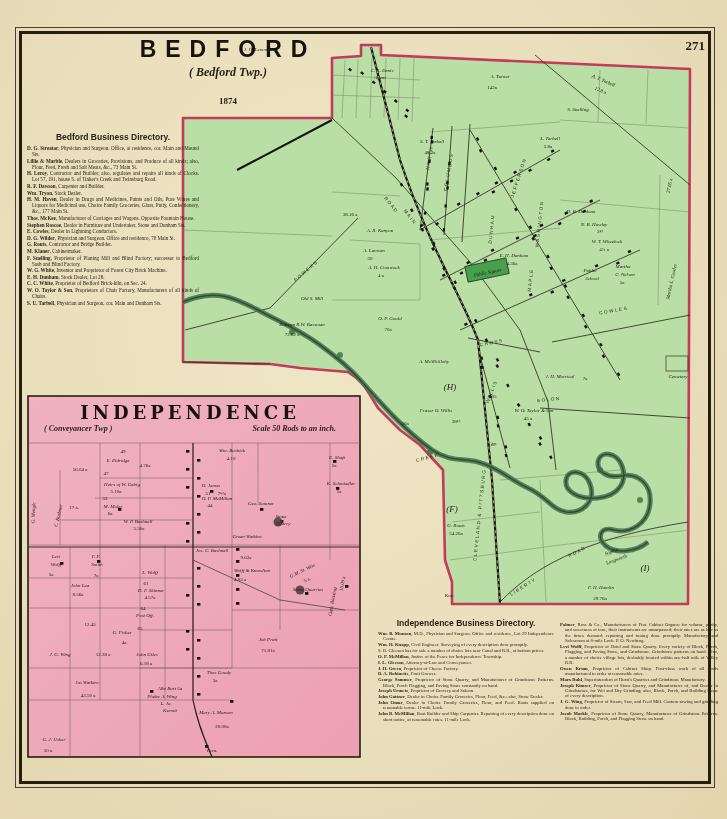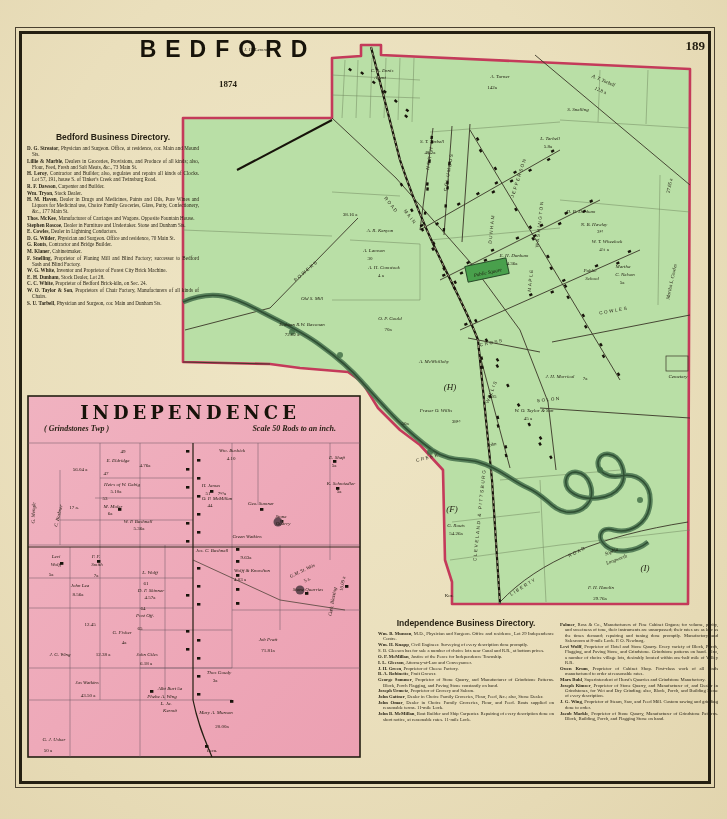--- a/index.html
+++ b/index.html
@@ -396,24 +396,25 @@
       <text x="612" y="553" transform="rotate(-20 612 553)" class="mlbl  it">Sophia</text>
       <text x="617" y="561" transform="rotate(-20 617 561)" class="mlbl  it">Longworth</text>
       <text x="601" y="589" class="mlbl  it" font-size="7">F. H. Hamlin</text>
       <text x="600" y="600" class="mlbl ">29.76a</text>
       <text x="449" y="597" class="mlbl " font-size="4.2">Kor.</text>
     </svg>
 
   <div class="frame-outer"></div>
   <div class="frame-inner"></div>
 
-  <div class="pagenum">189</div>
+  <div class="pagenum">271</div>
 
   <div class="titleblock">
     <div class="bigtitle">BEDFORD</div>
+    <div class="subtitle">( Bedford Twp.)</div>
     <div class="yearline">1874</div>
   </div>
 
   <div class="dirbox" id="bed-dir" style="left:27px;top:132px;width:172px;height:258px;overflow:hidden;">
     <p class="dirhead">Bedford Business Directory.</p>
     <div id="bed-entries">
         <p class="entry"><b>D. G. Streator</b>, Physician and Surgeon.  Office, at residence, cor. Main and Mound Sts.</p>
         <p class="entry"><b>Lillie &amp; Marble</b>, Dealers in Groceries, Provisions, and Produce of all kinds; also, Flour, Feed, Fresh and Salt Meats, &amp;c., 73 Main St.</p>
         <p class="entry"><b>H. Leroy</b>, Contractor and Builder; also, regulates and repairs all kinds of Clocks.  Lot 57, 191, house S. of Tinker's Creek and Twinsburg Road.</p>
         <p class="entry"><b>R. F. Dawson</b>, Carpenter and Builder.</p>
@@ -430,21 +431,21 @@
         <p class="entry"><b>E. H. Dunham</b>, Stock Dealer, Lot 28.</p>
         <p class="entry"><b>C. C. White</b>, Proprietor of Bedford Brick-kiln, on Sec. 24.</p>
         <p class="entry"><b>W. O. Taylor &amp; Son</b>, Proprietors of Chair Factory, Manufacturers of all kinds of Chairs.</p>
         <p class="entry"><b>S. U. Tarbell</b>, Physician and Surgeon, cor. Main and Dunham Sts.</p>
       </div>
   </div>
 
   <div class="ind-titleblock">
     <div class="ind-bigtitle">INDEPENDENCE</div>
     <div class="ind-subrow">
-      <span>( Grindstones Twp )</span>
+      <span>( Conveyancer Twp )</span>
       <span>Scale 50 Rods to an inch.</span>
     </div>
   </div>
 
   <div class="dirbox" id="ind-dir" style="left:378px;top:618px;width:342px;height:160px;overflow:hidden;">
     <div style="position:absolute;left:0;top:0;width:176px;">
       <p class="dirhead">Independence Business Directory.</p>
       <div id="ind-entries-1">
           <p class="entry"><b>Wm. B. Munson</b>, M.D., Physician and Surgeon.  Office and residence, Lot 29 Independence Centre.</p>
           <p class="entry"><b>Wm. H. Knapp</b>, Civil Engineer.  Surveying of every description done promptly.</p>

